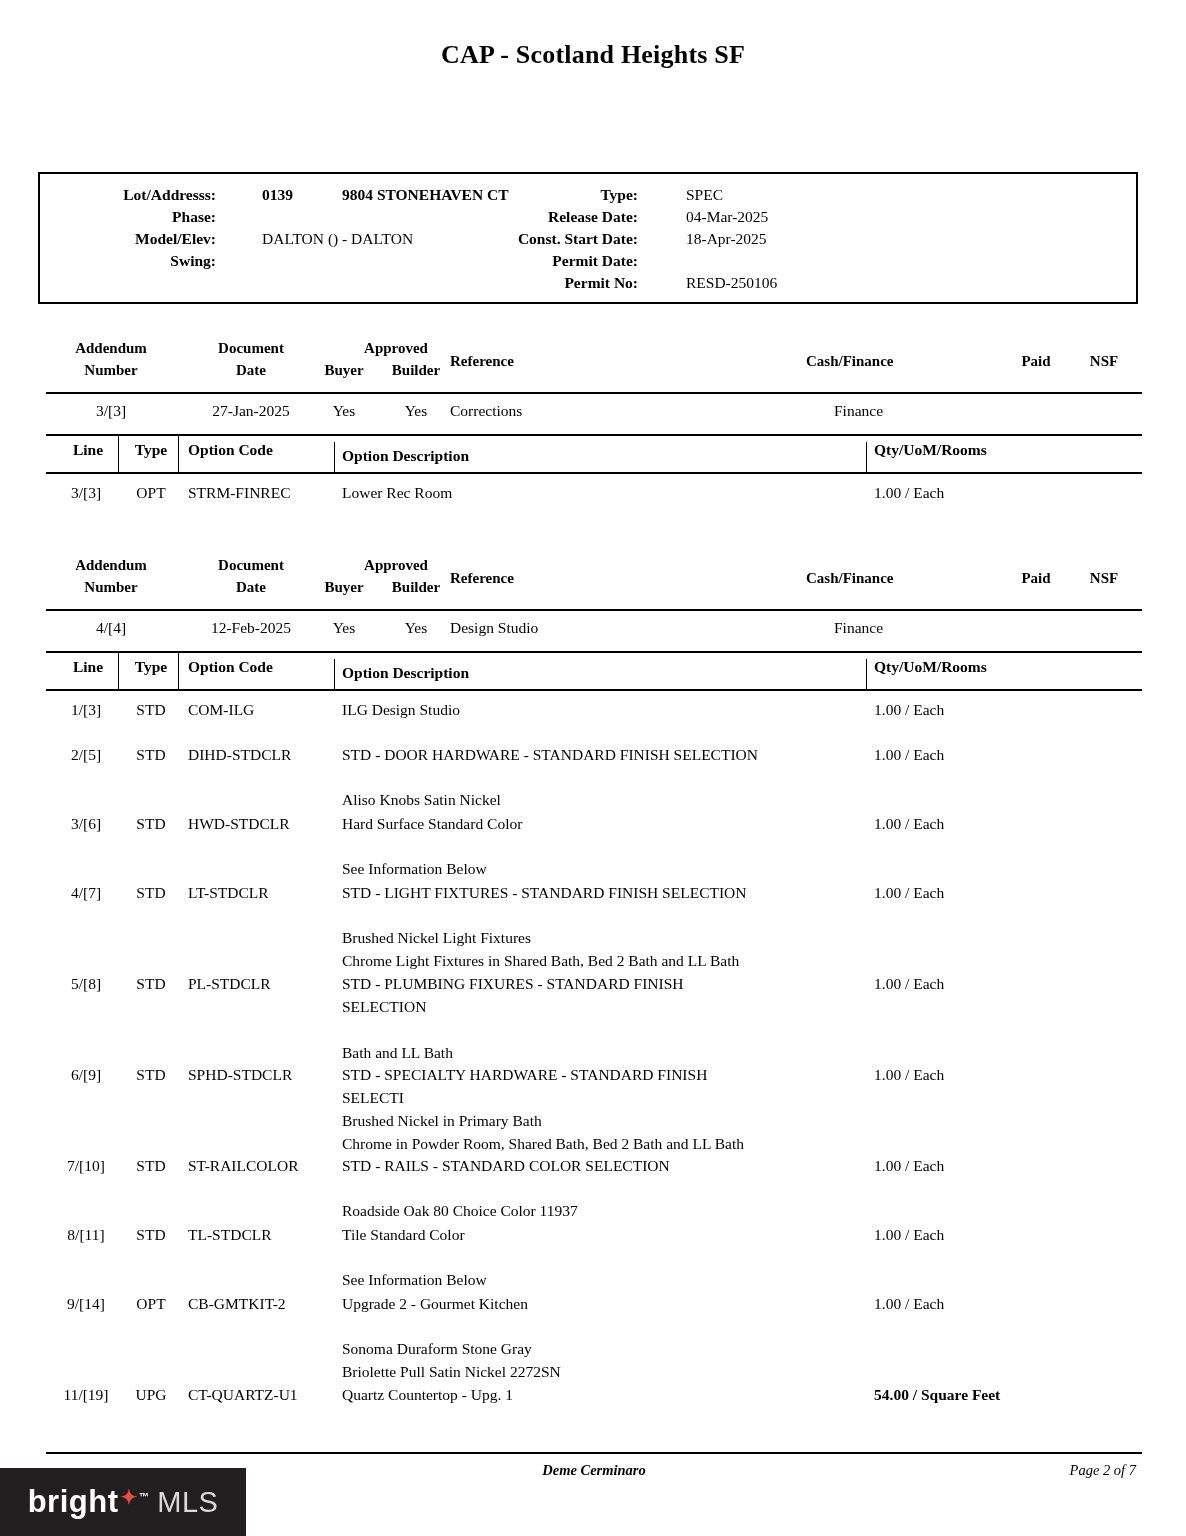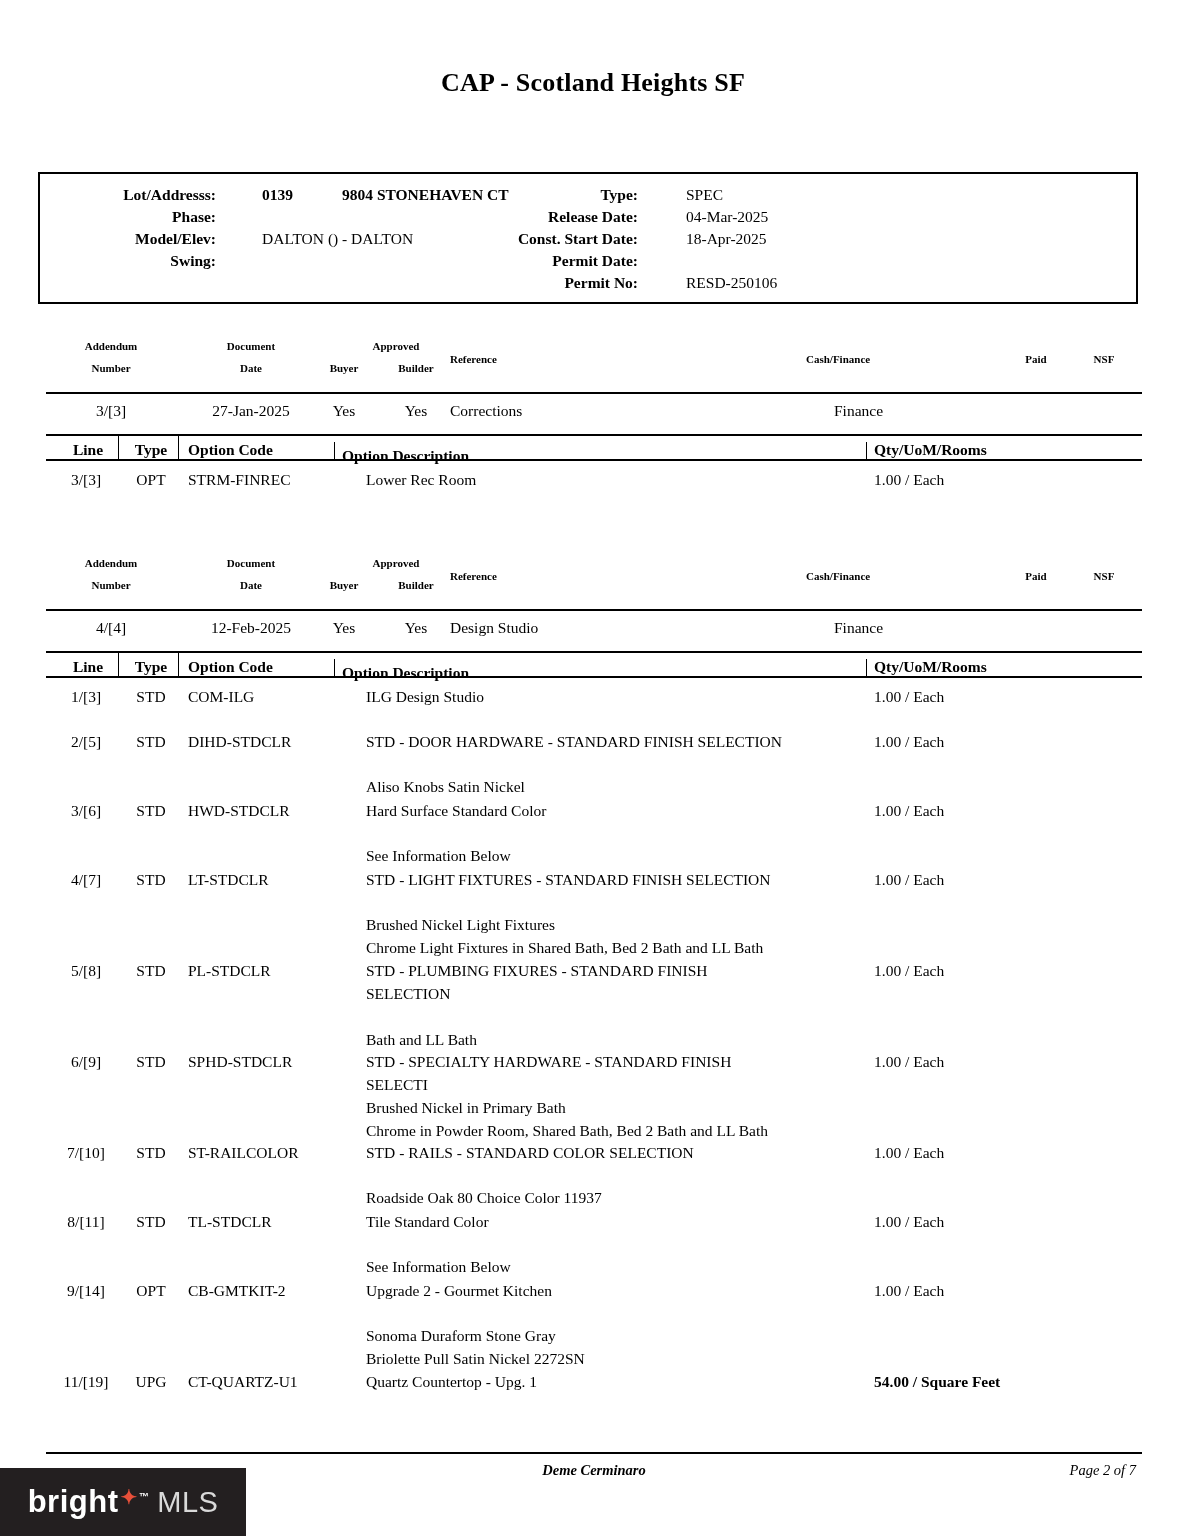--- a/index.html
+++ b/index.html
@@ -16,21 +16,21 @@
     overflow: hidden;
   }
   .page {
     position: relative;
     width: 1186px;
     height: 1536px;
     box-sizing: border-box;
   }
   .title-block {
     text-align: center;
-    padding-top: 68px;
+    padding-top: 40px;
   }
   .doc-title {
     font-size: 26px;
     font-weight: bold;
     letter-spacing: 0.2px;
   }
   .doc-subtitle {
     font-size: 26px;
     font-weight: bold;
     margin-top: 32px;
@@ -89,21 +89,21 @@
 
   .section {
     position: absolute;
     left: 46px;
     width: 1096px;
   }
   .hdr-row {
     position: relative;
     height: 52px;
     font-weight: bold;
-    font-size: 11px;
+    font-size: 15px;
   }
   .hdr-cell {
     position: absolute;
     white-space: nowrap;
     text-align: center;
   }
   .rule {
     border-bottom: 2px solid #000;
     width: 100%;
   }
@@ -113,21 +113,21 @@
     font-size: 15.5px;
   }
   .add-cell {
     position: absolute;
     white-space: nowrap;
     top: 8px;
     text-align: right;
   }
   .opt-hdr {
     position: relative;
-    height: 23px;
+    height: 36px;
     font-weight: bold;
     font-size: 15.5px;
   }
   .opt-hdr .c {
     position: absolute;
     top: 5px;
     white-space: nowrap;
   }
   .vline {
     position: absolute;
@@ -139,21 +139,20 @@
     position: relative;
     font-size: 15.5px;
   }
   .opt-line {
     position: absolute;
     white-space: nowrap;
   }
   .opt-desc {
     position: absolute;
     white-space: nowrap;
-    margin-left: 24px;
   }
   .footer-rule {
     position: absolute;
     left: 46px;
     width: 1096px;
     top: 1452px;
     border-bottom: 2px solid #000;
   }
   .footer {
     position: absolute;

